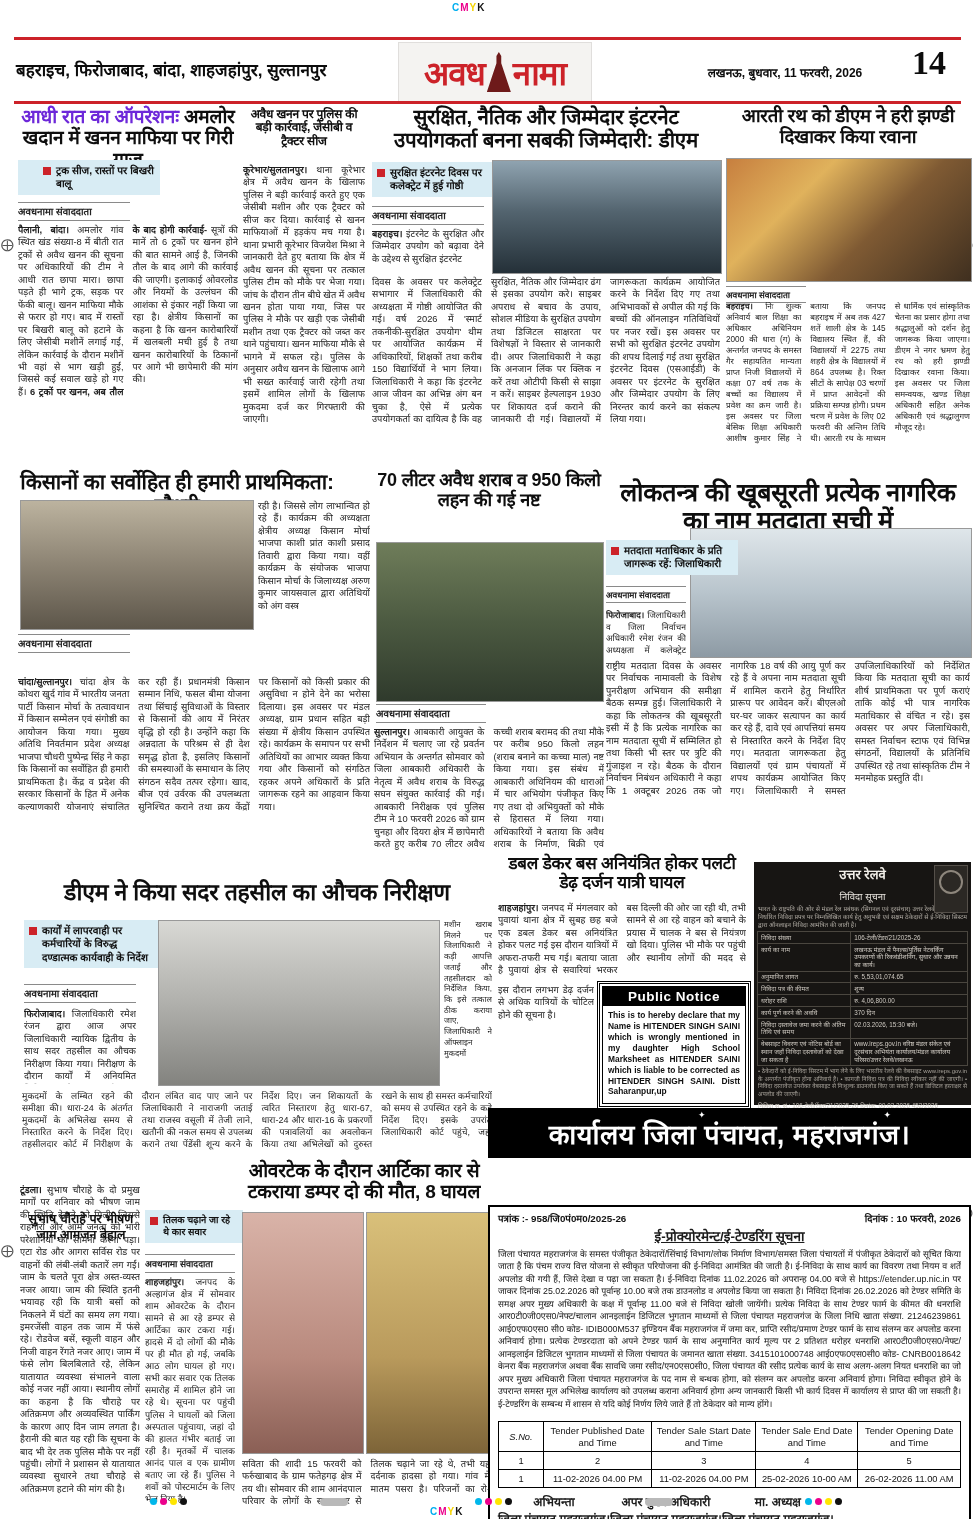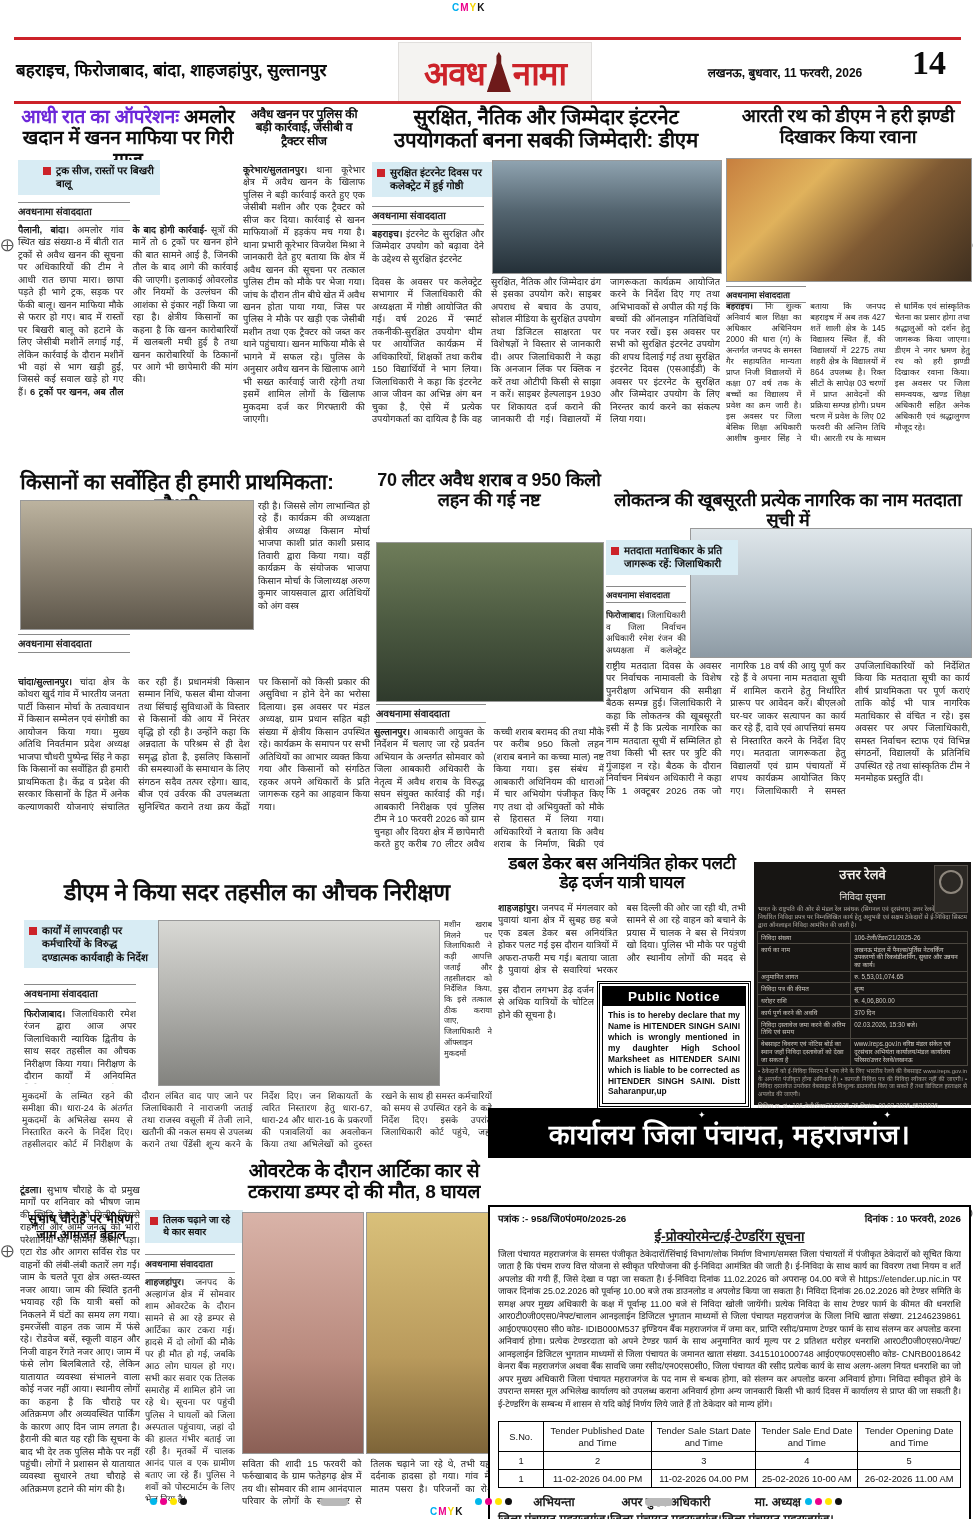--- a/index.html
+++ b/index.html
@@ -144,21 +144,21 @@
   </div>
 
   <div class="abs hl" style="left:374px;top:470px;width:230px;font-size:18px;">70 लीटर अवैध शराब व 950 किलो लहन की गई नष्ट</div>
   <div class="abs photo" style="left:376px;top:542px;width:226px;height:158px;background:linear-gradient(180deg,#6f7d5a,#4c5a41 50%,#2f3a2c);"></div>
   <div class="abs byline" style="left:376px;top:704px;width:110px;">अवधनामा संवाददाता</div>
   <div class="abs body cols2" style="left:374px;top:726px;width:230px;height:130px;">
     <span class="dl">सुल्तानपुर।</span>
     <span>आबकारी आयुक्त के निर्देशन में चलाए जा रहे प्रवर्तन अभियान के अन्तर्गत सोमवार को जिला आबकारी अधिकारी के नेतृत्व में अवैध शराब के विरुद्ध सघन संयुक्त कार्रवाई की गई। आबकारी निरीक्षक एवं पुलिस टीम ने 10 फरवरी 2026 को ग्राम चुनहा और दियरा क्षेत्र में छापेमारी करते हुए करीब 70 लीटर अवैध कच्ची शराब बरामद की तथा मौके पर करीब 950 किलो लहन (शराब बनाने का कच्चा माल) नष्ट किया गया। इस संबंध में आबकारी अधिनियम की धाराओं में चार अभियोग पंजीकृत किए गए तथा दो अभियुक्तों को मौके से हिरासत में लिया गया। अधिकारियों ने बताया कि अवैध शराब के निर्माण, बिक्री एवं परिवहन के विरुद्ध यह अभियान आगे भी निरंतर जारी रहेगा।</span>
   </div>
 
-  <div class="abs hl" style="left:606px;top:490px;width:364px;font-size:18px;">लोकतन्त्र की खूबसूरती प्रत्येक नागरिक का नाम मतदाता सूची में</div>
+  <div class="abs hl" style="left:606px;top:478px;width:364px;font-size:25px;">लोकतन्त्र की खूबसूरती प्रत्येक नागरिक का नाम मतदाता सूची में</div>
   <div class="abs photo" style="left:690px;top:528px;width:280px;height:128px;background:linear-gradient(180deg,#dfe6ea,#b8c4cc 50%,#8d9aa4);"></div>
   <div class="abs kicker" style="left:606px;top:540px;width:122px;">
     <span class="ksq"></span>
     <span class="ktext">मतदाता मताधिकार के प्रति जागरूक रहें: जिलाधिकारी</span>
   </div>
   <div class="abs byline" style="left:606px;top:586px;width:80px;font-size:8.5px;">अवधनामा संवाददाता</div>
   <div class="abs body" style="left:606px;top:610px;width:80px;height:46px;font-size:8.6px;">
     <span class="dl">फिरोजाबाद।</span>
     <span>जिलाधिकारी व जिला निर्वाचन अधिकारी रमेश रंजन की अध्यक्षता में कलेक्ट्रेट सभागार में</span>
   </div>
@@ -274,21 +274,21 @@
   <div class="abs pbox" style="left:488px;top:1160px;width:483px;height:356px;">
     <div class="prefrow">
       <span>पत्रांक :- 958/जि0पं0म0/2025-26</span>
       <span>दिनांक : 10 फरवरी, 2026</span>
     </div>
     <div class="psub">ई-प्रोक्योरमेन्ट/ई-टेण्डरिंग सूचना</div>
     <div class="pbody" style="height:168px;">जिला पंचायत महराजगंज के समस्त पंजीकृत ठेकेदारों/सिंचाई विभाग/लोक निर्माण विभाग/समस्त जिला पंचायतों में पंजीकृत ठेकेदारों को सूचित किया जाता है कि पंचम राज्य वित्त योजना से स्वीकृत परियोजना की ई-निविदा आमंत्रित की जाती है। ई-निविदा के साथ कार्य का विवरण तथा नियम व शर्तें अपलोड की गयी हैं, जिसे देखा व पढ़ा जा सकता है। ई-निविदा दिनांक 11.02.2026 को अपरान्ह 04.00 बजे से https://etender.up.nic.in पर जाकर दिनांक 25.02.2026 को पूर्वान्ह 10.00 बजे तक डाउनलोड व अपलोड किया जा सकता है। निविदा दिनांक 26.02.2026 को टेण्डर समिति के समक्ष अपर मुख्य अधिकारी के कक्ष में पूर्वान्ह 11.00 बजे से निविदा खोली जायेंगी। प्रत्येक निविदा के साथ टेण्डर फार्म के कीमत की धनराशि आर0टी0जी0एस0/नेफ्ट/चालान आनइलाईन डिजिटल भुगतान माध्यमों से जिला पंचायत महराजगंज के जिला निधि खाता संख्या. 21246239861 आई0एफ0एस0 सी0 कोड- IDIB000M537 इण्डियन बैंक महराजगंज में जमा कर, प्राप्ति रसीद/प्रमाण टेण्डर फार्म के साथ संलग्न कर अपलोड करना अनिवार्य होगा। प्रत्येक टेण्डरदाता को अपने टेण्डर फार्म के साथ अनुमानित कार्य मूल्य पर 2 प्रतिशत धरोहर धनराशि आर0टी0जी0एस0/नेफ्ट/आनइलाईन डिजिटल भुगतान माध्यमों से जिला पंचायत के जमानत खाता संख्या. 3415101000748 आई0एफ0एस0सी0 कोड- CNRB0018642 केनरा बैंक महराजगंज अथवा बैंक सावधि जमा रसीद/एन0एस0सी0, जिला पंचायत की रसीद प्रत्येक कार्य के साथ अलग-अलग नियत धनराशि का जो अपर मुख्य अधिकारी जिला पंचायत महराजगंज के पद नाम से बन्धक होगा, को संलग्न कर अपलोड करना अनिवार्य होगा। निविदा स्वीकृत होने के उपरान्त समस्त मूल अभिलेख कार्यालय को उपलब्ध कराना अनिवार्य होगा अन्य जानकारी किसी भी कार्य दिवस में कार्यालय से प्राप्त की जा सकती है। ई-टेण्डरिंग के सम्बन्ध में शासन से यदि कोई निर्णय लिये जाते हैं तो ठेकेदार को मान्य होंगे।</div>
     <table class="ptab">
       <tbody>
           <tr>
-        <td style="width:40px;">S.No.</td>
+        <td style="width:40px;font-style:italic;">S.No.</td>
         <td>Tender Published Date and Time</td>
         <td>Tender Sale Start Date and Time</td>
         <td>Tender Sale End Date and Time</td>
         <td>Tender Opening Date and Time</td>
       </tr>
       <tr>
         <td>1</td>
         <td>2</td>
         <td>3</td>
         <td>4</td>

